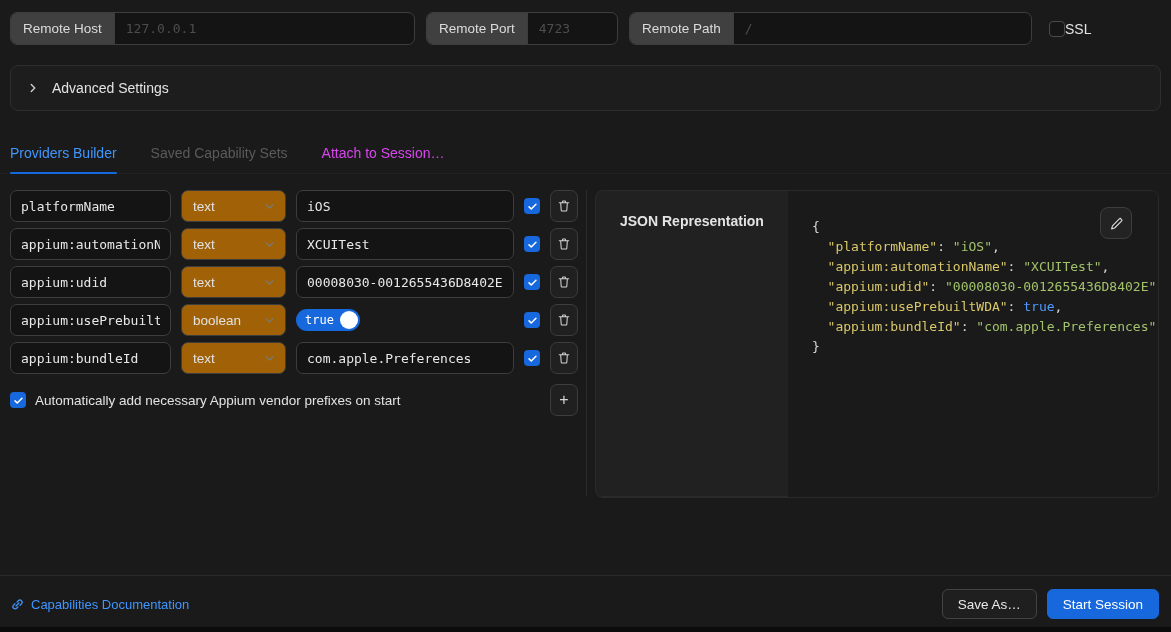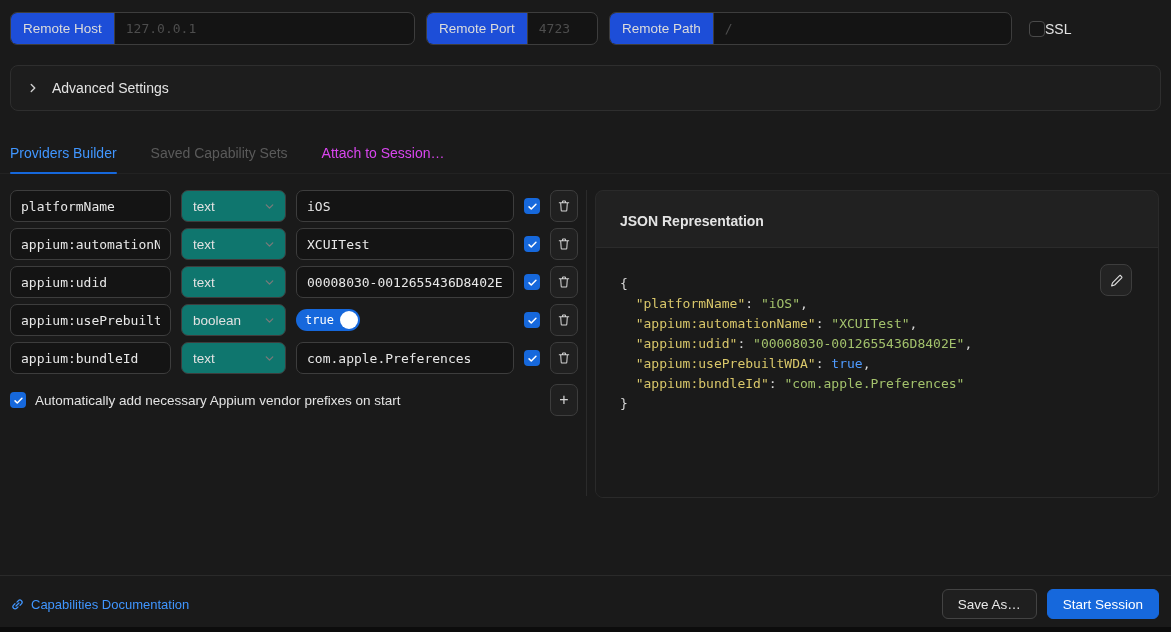--- a/index.html
+++ b/index.html
@@ -25,29 +25,29 @@
   .icon-square {
     width: 34px; height: 34px; border-radius: 7px; background: #2b2b2b;
     display: flex; align-items: center; justify-content: center;
     color: #dcdcdc; border: 1px solid #333; cursor: pointer; flex: none;
   }
 
   
   .server-row { display: flex; align-items: center; gap: 11px; margin: 12px 10px 0; flex: none; }
   .addon-group { display: flex; height: 33px; border: 1px solid #3d3d3d; border-radius: 7px; overflow: hidden; background: #141414; }
   .addon-label {
-    background: #1d4ed8; border-right: 1px solid #3d3d3d; display: flex; align-items: center;
+    background: #404040; border-right: 1px solid #3d3d3d; display: flex; align-items: center;
     padding: 0 12px; color: #dcdcdc; font-size: 13.5px; white-space: nowrap;
   }
   .addon-group input {
     flex: 1; min-width: 0; background: transparent; border: none; outline: none;
     color: #e8e8e8; padding: 0 11px; font-family: "DejaVu Sans Mono", monospace; font-size: 13px;
   }
   .addon-group input::placeholder { color: #4d4d4d; }
-  .g-host { width: 405px; } .g-port { width: 172px; } .g-path { width: 403px; }
+  .g-host { width: 405px; } .g-port { width: 192px; } .g-path { width: 403px; }
   .ssl-wrap { display: flex; align-items: center; margin-left: 6px; cursor: pointer; }
 
   
   .cb { width: 16px; height: 16px; border-radius: 4px; display: inline-flex; align-items: center; justify-content: center; flex: none; cursor: pointer; }
   .cb.checked { background: #1668dc; }
   .cb.unchecked { background: #161616; border: 1px solid #4a4a4a; }
   .cb svg { width: 11px; height: 11px; }
 
   
   .advanced {
@@ -72,21 +72,21 @@
   .left-col { width: 568px; flex: none; display: flex; flex-direction: column; gap: 6px; }
   .cap-row { display: flex; align-items: center; gap: 10px; height: 32px; flex: none; }
   .inp {
     height: 32px; background: #141414; border: 1px solid #3d3d3d; border-radius: 7px;
     color: #e8e8e8; outline: none; padding: 0 10px;
     font-family: "DejaVu Sans Mono", monospace; font-size: 13px;
   }
   .inp.name { width: 161px; }
   .inp.value { width: 218px; }
   .select {
-    width: 105px; height: 32px; background: #0f766e; border: 1px solid #3d3d3d; border-radius: 7px;
+    width: 105px; height: 32px; background: #a16207; border: 1px solid #3d3d3d; border-radius: 7px;
     display: flex; align-items: center; justify-content: space-between; padding: 0 9px 0 11px;
     font-size: 13.5px; color: #e2e2e2; cursor: pointer; flex: none;
   }
   .select .chev { color: #7a7a7a; }
   .value-slot { width: 218px; height: 32px; display: flex; align-items: center; flex: none; }
   .switch {
     position: relative; height: 22px; min-width: 52px; background: #1668dc; border-radius: 100px;
     display: inline-flex; align-items: center; padding: 0 26px 0 9px; cursor: pointer;
   }
   .switch-label { color: #fff; font-size: 12px; font-family: "DejaVu Sans Mono", monospace; }
@@ -97,21 +97,21 @@
   }
   .icon-btn svg { width: 14px; height: 14px; }
   .auto-row { display: flex; align-items: center; gap: 9px; height: 32px; margin-top: 4px; flex: none; font-size: 13.5px; }
   .auto-row .spacer { flex: 1; }
 
   .v-divider { width: 1px; background: #2b2b2b; margin-left: 8px; height: 306px; flex: none; }
 
   
   .json-card {
     flex: 1; margin-left: 8px; height: 308px; border: 1px solid #2a2a2a; border-radius: 8px;
-    background: #212121; display: flex; flex-direction: column; overflow: hidden; min-width: 0;
+    background: #212121; display: flex; flex-direction: row; overflow: hidden; min-width: 0;
   }
   .json-card-header { padding: 22px 24px 18px; font-weight: bold; font-size: 14px; border-bottom: 1px solid #2b2b2b; flex: none; }
   .json-card-body { position: relative; flex: 1; background: #1a1a1a; padding: 26px 24px 0; overflow: hidden; }
   .code { font-family: "DejaVu Sans Mono", monospace; font-size: 13px; line-height: 20px; white-space: pre; }
   .tk-p { color: #d9d9d9; }
   .tk-k { color: #d9c76a; }
   .tk-s { color: #a3c26c; }
   .tk-b { color: #4f9bff; }
   .edit-btn {
     position: absolute; top: 16px; right: 26px; width: 32px; height: 32px;

